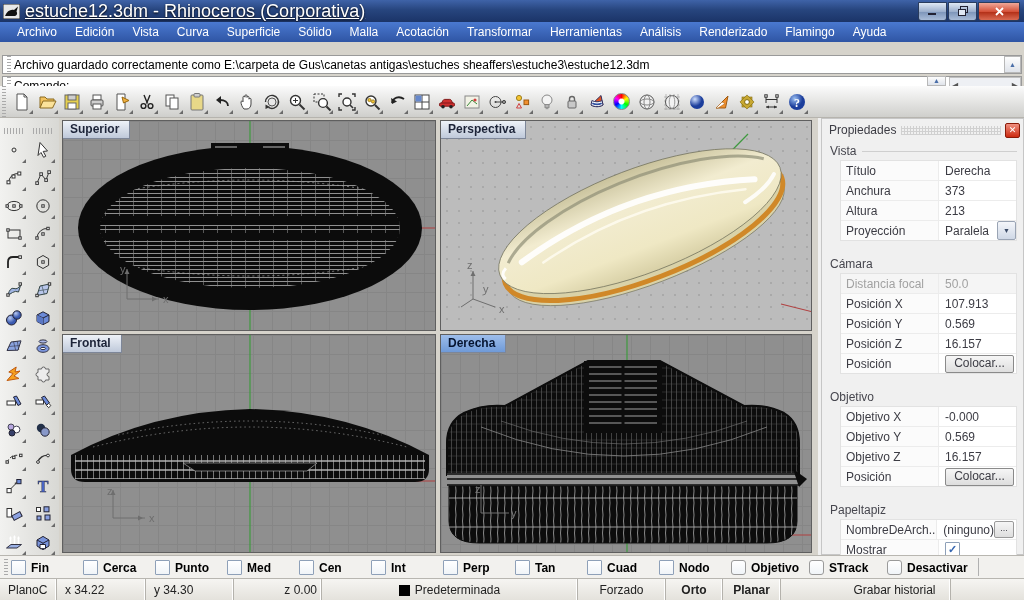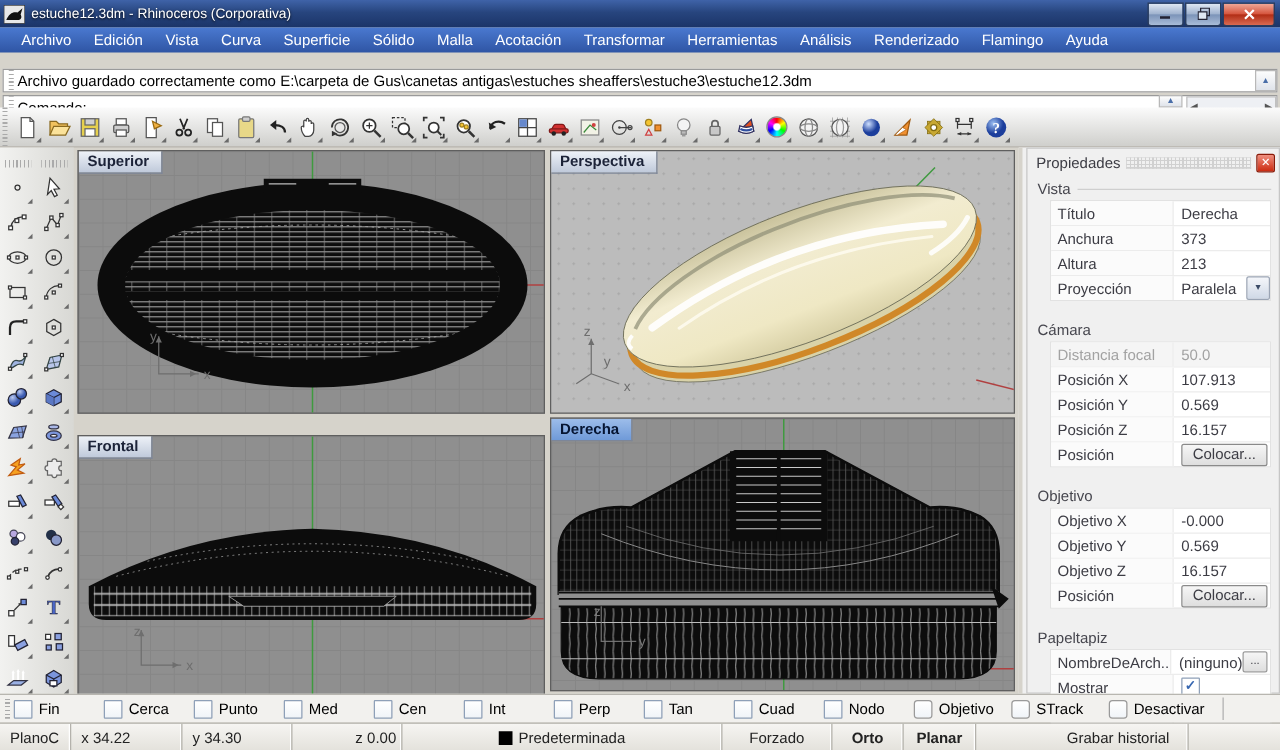--- a/index.html
+++ b/index.html
@@ -6,21 +6,21 @@
   body{width:1024px;height:600px;overflow:hidden;position:relative;
        font-family:"Liberation Sans",sans-serif;font-size:12px;background:#d6d3cb;
        -webkit-font-smoothing:antialiased;}
   .app{position:absolute;inset:0;}
 
   
   .titlebar{position:absolute;left:0;top:0;width:1024px;height:22px;
     background:linear-gradient(#3f63a8 0%,#27457e 45%,#1b3468 100%);
     display:flex;align-items:center;color:#fff;}
   .appicon{width:17px;height:15px;margin:0 5px 0 3px;display:inline-block;}
-  .titletext{font-size:11px;text-shadow:0 1px 2px #000;}
+  .titletext{font-size:18px;text-shadow:0 1px 2px #000;text-decoration:underline;}
   .winbtns{margin-left:auto;display:flex;margin-right:4px;gap:0;}
   .winbtn{width:27px;height:17px;border:1px solid #2a3c5c;border-radius:0 0 3px 3px;
     background:linear-gradient(#dfe8f4,#9db0cd 50%,#7b93b8 51%,#a9bcd8);
     color:#223;font-size:10px;display:flex;align-items:center;justify-content:center;margin-left:1px;}
   .winbtn.close{width:40px;background:linear-gradient(#f0a898,#d4523a 50%,#b02c14 51%,#d96a52);color:#fff;}
 
   
   .menubar{position:absolute;left:0;top:22px;width:1024px;height:20px;
     background:linear-gradient(#4a79d0,#2f55a4);display:flex;align-items:center;
     color:#fff;padding-left:8px;box-sizing:border-box;}
@@ -65,21 +65,21 @@
 
   
   .viewport{position:absolute;border:1px solid #5f5f5f;box-sizing:border-box;overflow:hidden;}
   .vp-ortho{background-color:#8f8f8f;
     background-image:linear-gradient(#868686 1px,transparent 1px),linear-gradient(90deg,#868686 1px,transparent 1px);
     background-size:19px 19px;}
   .vp-persp{background-color:#bcbcbc;
     background-image:radial-gradient(circle,#a9a9a9 0.8px,transparent 1px);background-size:12px 12px;}
   .vp-sup{left:62px;top:120px;width:374px;height:211px;}
   .vp-per{left:440px;top:120px;width:372px;height:211px;}
-  .vp-fro{left:62px;top:348px;width:374px;height:219px;}
+  .vp-fro{left:62px;top:334px;width:374px;height:219px;}
   .vp-der{left:440px;top:334px;width:372px;height:219px;}
   .vptab{position:absolute;left:0;top:0;padding:1px 10px 2px 7px;font-weight:bold;font-size:12px;
     border:1px solid #7d8698;border-left:none;border-top:none;color:#1c2338;
     background:linear-gradient(#eef2f8,#bfc9da);z-index:3;}
   .vptab.active{background:linear-gradient(#9dbdea,#6f9ad8);color:#061532;}
   .vp-svg{position:absolute;left:0;top:0;}
 
   
   .props{position:absolute;left:815px;top:118px;width:209px;height:437px;
     background:#f0f0f0;border-left:3px solid #d6d3cb;box-sizing:border-box;color:#3c3c44;}
@@ -107,21 +107,21 @@
     background:linear-gradient(#f6f6f6,#dedede);text-align:center;line-height:15px;}
   .browsebtn{width:18px;height:15px;margin-left:auto;margin-right:2px;border:1px solid #9a9a9a;border-radius:2px;
     background:linear-gradient(#f6f6f6,#dedede);text-align:center;line-height:12px;font-size:9px;}
   .pcheck{width:13px;height:13px;border:1px solid #8ea0b8;background:#fff;border-radius:1px;
     color:#3767b1;font-size:11px;line-height:12px;text-align:center;font-weight:bold;}
 
   
   .osnap{position:absolute;left:0;top:555px;width:1024px;height:23px;background:#f2f1ee;
     border-top:1px solid #b8b6b0;display:flex;align-items:center;padding-left:4px;box-sizing:border-box;}
   .osnap .grip-v{height:16px;}
-  .snapitem{display:flex;align-items:center;gap:5px;width:72px;flex:none;}
+  .snapitem{display:flex;align-items:flex-end;gap:5px;width:72px;flex:none;font-weight:bold;}
   .snapitem.w2{width:78px;} .snapitem.w3{width:85px;}
   .snapbox{width:13px;height:13px;border:1px solid #8ea0b8;background:linear-gradient(#fff,#f0f4f8);border-radius:1px;}
   .snapbox.round{border-radius:3px;border-color:#9a9a9a;}
   .osnap .enddiv{width:1px;height:18px;background:#b0b0b0;margin-left:6px;}
 
   
   .statusbar{position:absolute;left:0;top:578px;width:1024px;height:22px;
     background:linear-gradient(#f6f5f2,#e3e1db);border-top:1px solid #b8b6b0;
     display:flex;align-items:stretch;color:#222;}
   .scell{display:flex;align-items:center;justify-content:center;border-right:1px solid #b4b2ac;

